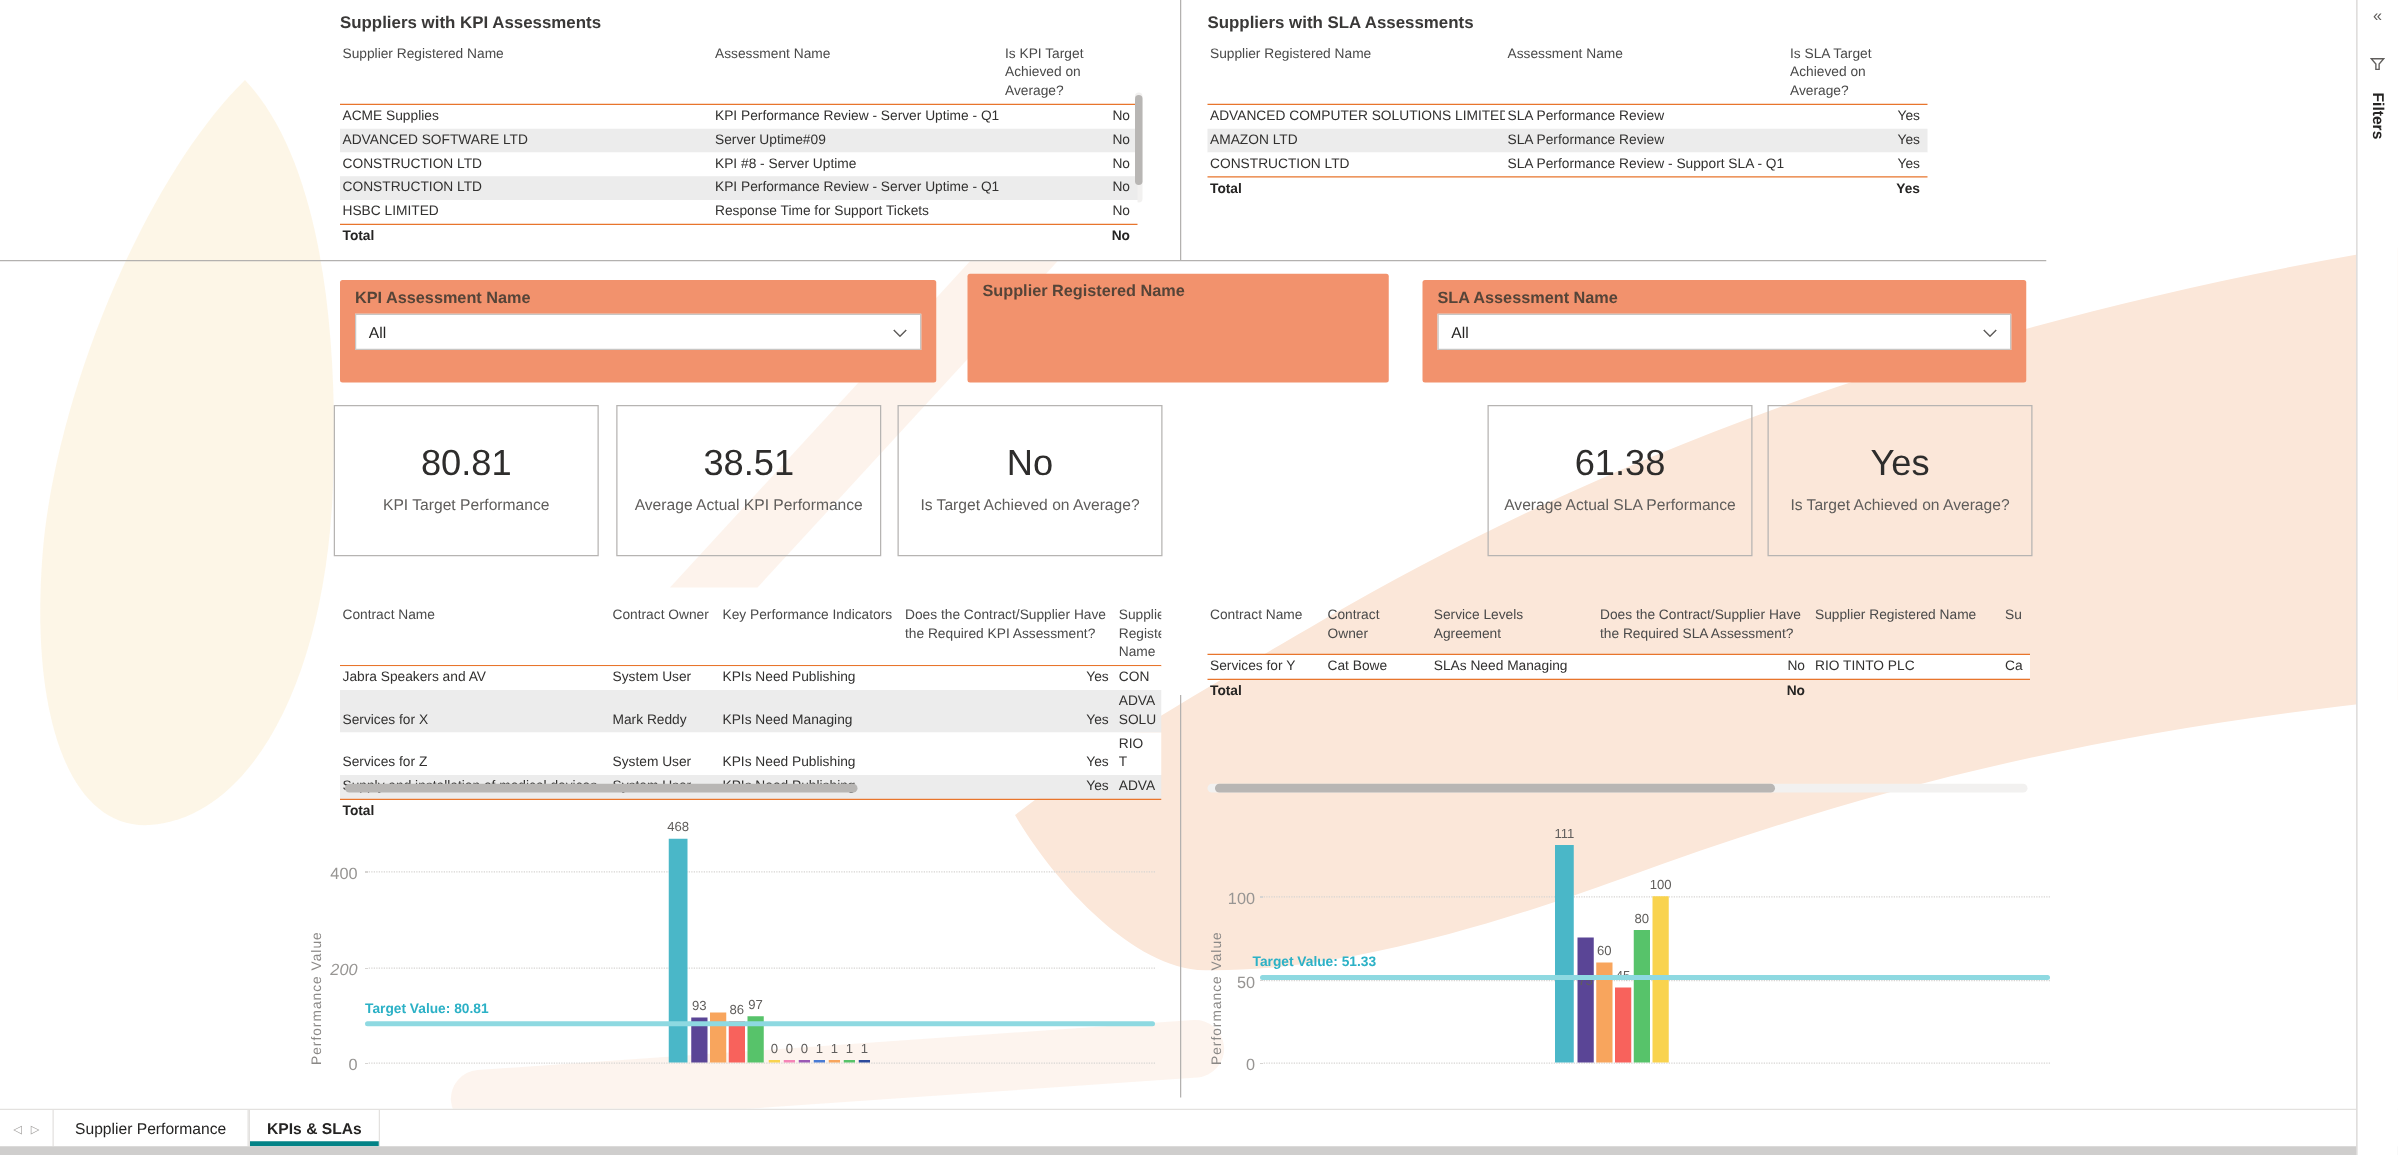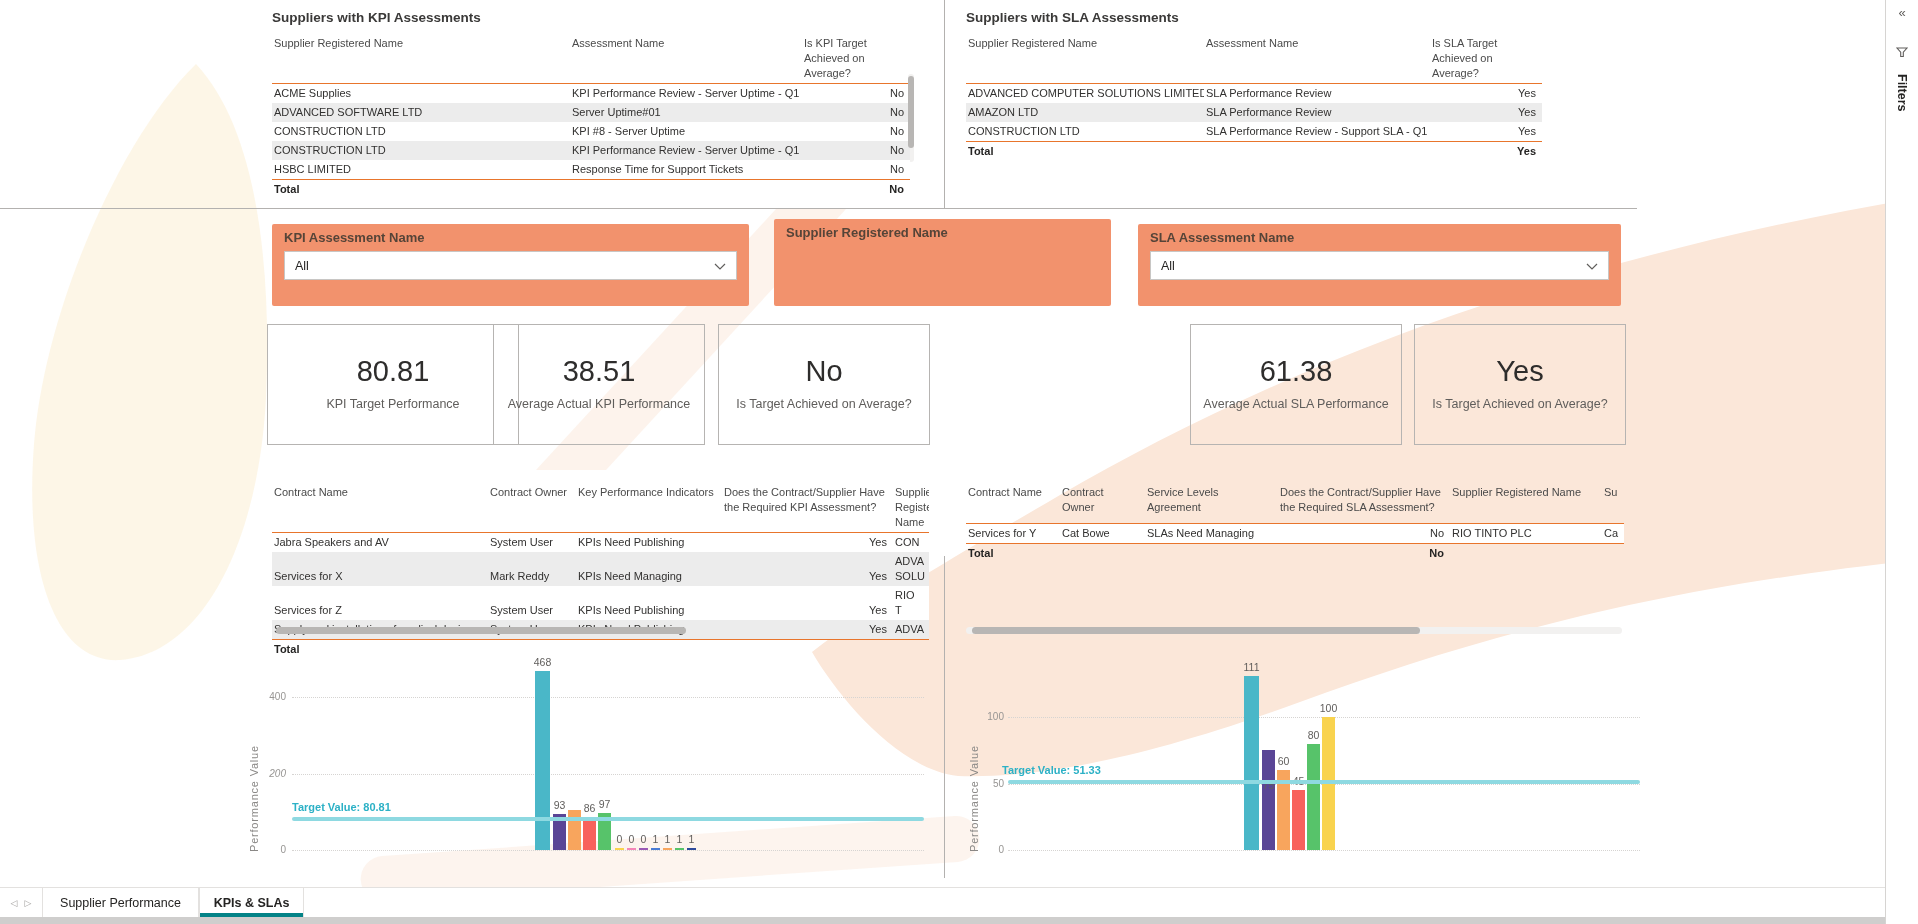--- a/index.html
+++ b/index.html
@@ -27,21 +27,21 @@
             font-family:"Liberation Sans",sans-serif;padding:0 0 0 14px;min-width:0;}
   .searchbox input::placeholder{color:#605e5c;}
   .sep{width:1px;height:100%;background:#e1dfdd;margin:0 0 0 10px;}
   .iconbtn{width:40px;height:100%;display:flex;align-items:center;justify-content:center;background:#fff;border:none;cursor:pointer;}
   
   .card{position:absolute;z-index:2;border:1px solid #b6b4b2;text-align:center;box-sizing:border-box;background:transparent;}
   .cv{font-size:29px;color:#2e2d2c;margin-top:30px;white-space:nowrap;overflow:hidden;}
   .cl{font-size:12.5px;color:#5f5d5b;margin-top:9px;}
   
   .gridline{position:absolute;border-top:1px dotted #d6d4d2;z-index:1;}
-  .ticklab{position:absolute;font-size:10px;color:#979593;text-align:right;z-index:2;}
+  .ticklab{position:absolute;font-size:13px;color:#979593;text-align:right;z-index:2;}
   .ylabel{position:absolute;font-size:11px;color:#8a8886;letter-spacing:0.8px;writing-mode:vertical-rl;
           transform:rotate(180deg);z-index:2;}
   .bar{position:absolute;z-index:3;}
   .barlab{position:absolute;font-size:10.5px;color:#605e5c;text-align:center;z-index:4;}
   .targetline{position:absolute;height:4px;background:#8ed9e1;border-radius:2px;z-index:4;}
   .targetlab{position:absolute;font-size:11px;font-weight:700;color:#2cb1c6;z-index:4;white-space:nowrap;}
   .dv{position:absolute;background:#b3b1af;z-index:1;}
   .strack{position:absolute;background:#f2f1f0;border-radius:4px;z-index:2;}
   .sthumb{position:absolute;background:#b8b6b4;border-radius:4px;z-index:3;}
   
@@ -146,21 +146,21 @@
         <div class="c" style="width: 232px; white-space: normal;">Assessment Name</div>
         <div class="c" style="width: 108px; white-space: normal;">Is KPI Target Achieved on Average?</div>
       </div>
       <div class="trow">
         <div class="c" style="width: 298px;">ACME Supplies</div>
         <div class="c" style="width: 232px;">KPI Performance Review - Server Uptime - Q1</div>
         <div class="c r" style="width: 108px;">No</div>
       </div>
       <div class="trow alt">
         <div class="c" style="width: 298px;">ADVANCED SOFTWARE LTD</div>
-        <div class="c" style="width: 232px;">Server Uptime#01</div>
+        <div class="c" style="width: 232px;">Server Uptime#09</div>
         <div class="c r" style="width: 108px;">No</div>
       </div>
       <div class="trow">
         <div class="c" style="width: 298px;">CONSTRUCTION LTD</div>
         <div class="c" style="width: 232px;">KPI #8 - Server Uptime</div>
         <div class="c r" style="width: 108px;">No</div>
       </div>
       <div class="trow alt">
         <div class="c" style="width: 298px;">CONSTRUCTION LTD</div>
         <div class="c" style="width: 232px;">KPI Performance Review - Server Uptime - Q1</div>
@@ -267,21 +267,21 @@
       </div>
       <div class="ttotal">
         <div class="c" style="width: 94px;">Total</div>
         <div class="c" style="width: 85px;"></div>
         <div class="c" style="width: 133px;"></div>
         <div class="c r" style="width: 172px;">No</div>
         <div class="c" style="width: 152px;"></div>
         <div class="c" style="width: 22px;"></div>
       </div>
     </div>
-    <div class="card" style="left: 267px; top: 324px; width: 252px; height: 121px;">
+    <div class="card" style="left: 267px; top: 324px; width: 212px; height: 121px;">
       <div class="cv">80.81</div>
       <div class="cl">KPI Target Performance</div>
     </div>
     <div class="card" style="left: 493px; top: 324px; width: 212px; height: 121px;">
       <div class="cv">38.51</div>
       <div class="cl">Average Actual KPI Performance</div>
     </div>
     <div class="card" style="left: 718px; top: 324px; width: 212px; height: 121px;">
       <div class="cv">No</div>
       <div class="cl">Is Target Achieved on Average?</div>

